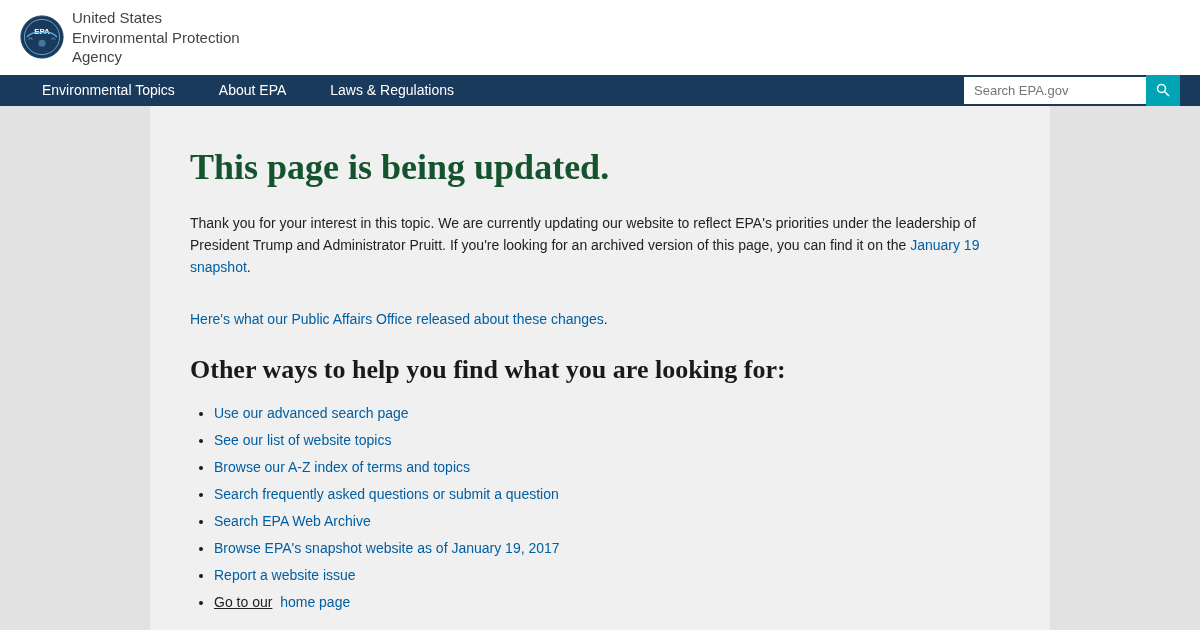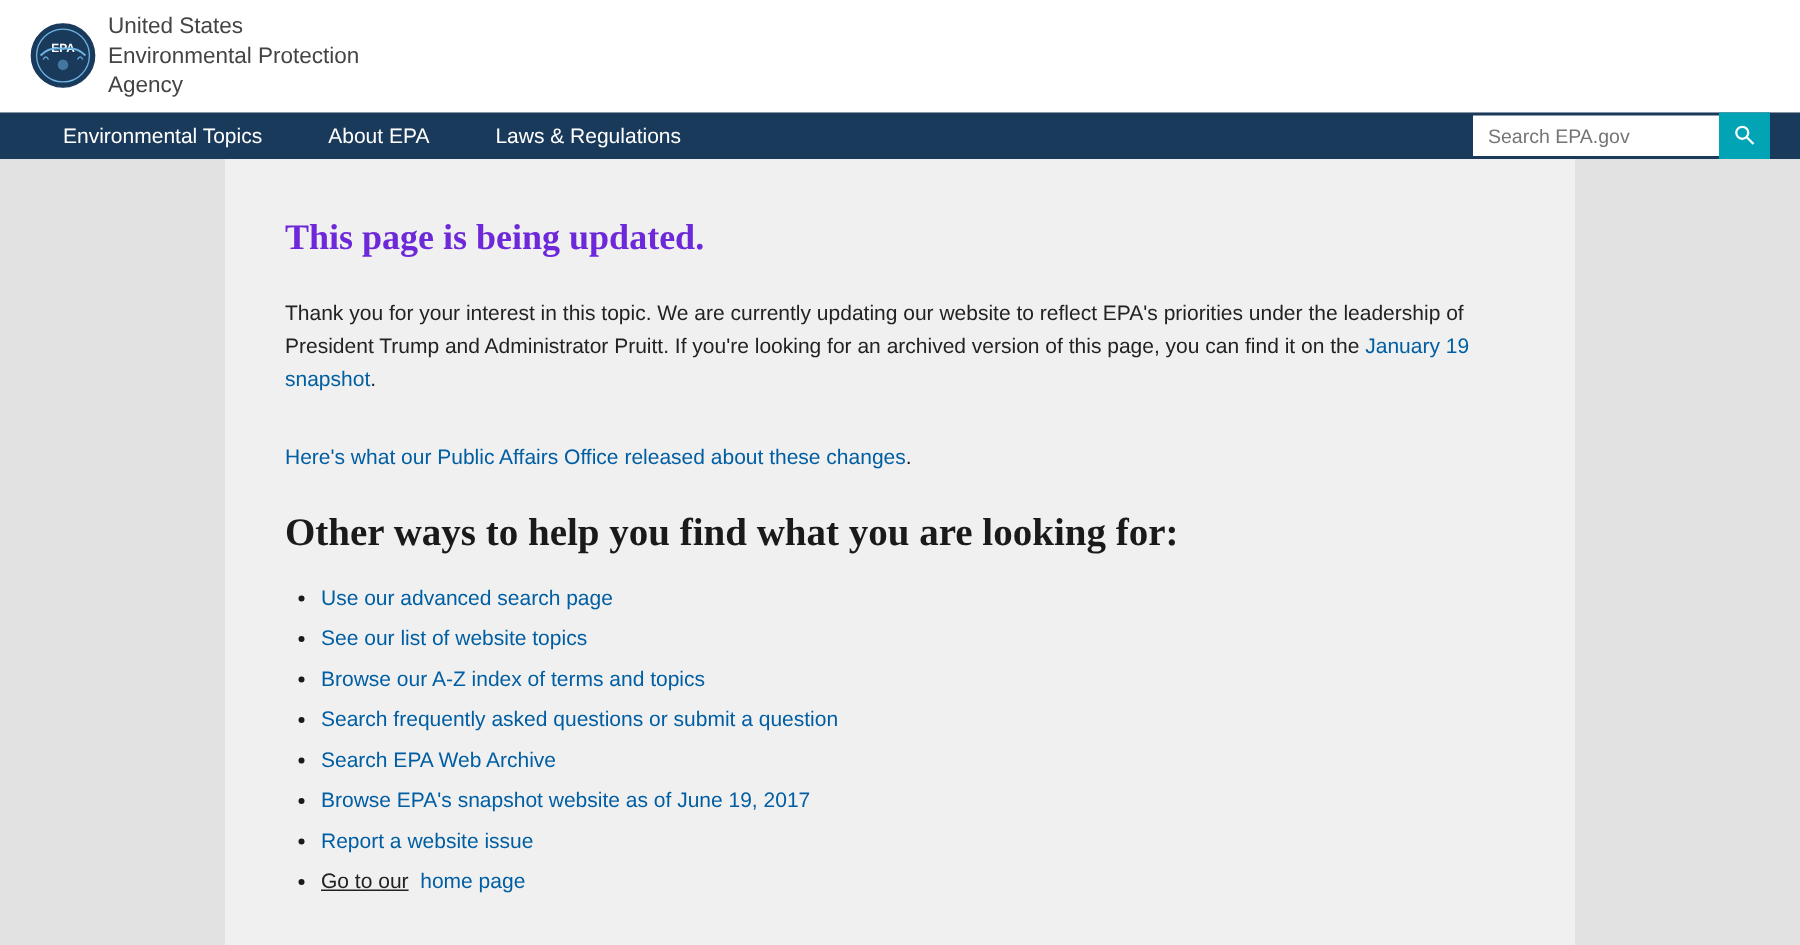--- a/index.html
+++ b/index.html
@@ -58,21 +58,21 @@
     .nav-search {
       margin-left: auto;
       display: flex;
       align-items: center;
     }
     .nav-search-input {
       padding: 6px 10px;
       font-size: 13px;
       border: none;
       outline: none;
-      width: 164px;
+      width: 182px;
       font-family: Arial, sans-serif;
       color: #999;
     }
     .nav-search-btn {
       background: #00a4b4;
       border: none;
       padding: 6px 10px;
       cursor: pointer;
       color: #fff;
       font-size: 14px;
@@ -85,23 +85,23 @@
     
     .main-content {
       background: #f0f0f0;
       max-width: 900px;
       margin: 0 auto;
       padding: 40px 40px 40px 40px;
       min-height: 520px;
     }
 
     .page-title {
-      font-size: 24px;
+      font-size: 36px;
       font-weight: bold;
-      color: #6d28d9;
+      color: #14532d;
       margin-bottom: 24px;
       font-family: Georgia, serif;
     }
 
     .intro-text {
       font-size: 14px;
       line-height: 1.6;
       color: #222;
       margin-bottom: 32px;
       font-family: Arial, sans-serif;
@@ -212,21 +212,21 @@
     </div>
 
     <h2 class="other-ways-heading">Other ways to help you find what you are looking for:</h2>
 
     <ul class="help-list">
       <li><a href="#">Use our advanced search page</a></li>
       <li><a href="#">See our list of website topics</a></li>
       <li><a href="#">Browse our A-Z index of terms and topics</a></li>
       <li><a href="#">Search frequently asked questions or submit a question</a></li>
       <li><a href="#">Search EPA Web Archive</a></li>
-      <li><a href="#">Browse EPA's snapshot website as of June 19, 2017</a></li>
+      <li><a href="#">Browse EPA's snapshot website as of January 19, 2017</a></li>
       <li><a href="#">Report a website issue</a></li>
       <li>
         <span>Go to our</span>
         &nbsp;<a href="#">home page</a>
       </li>
     </ul>
 
   </div>
 
 </div>

